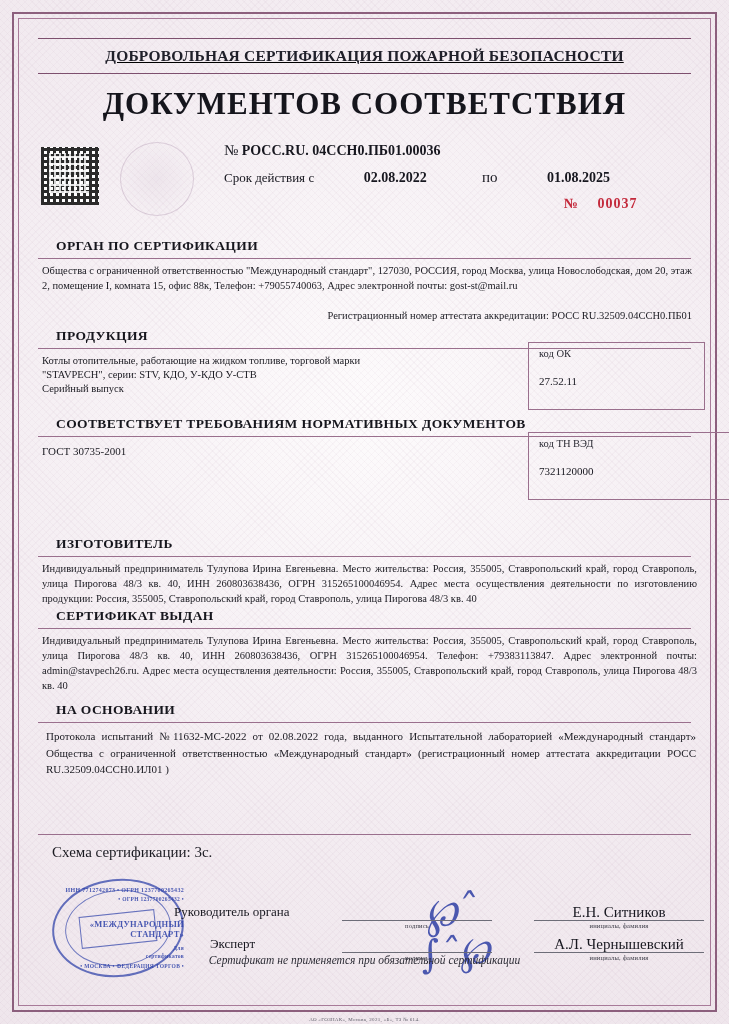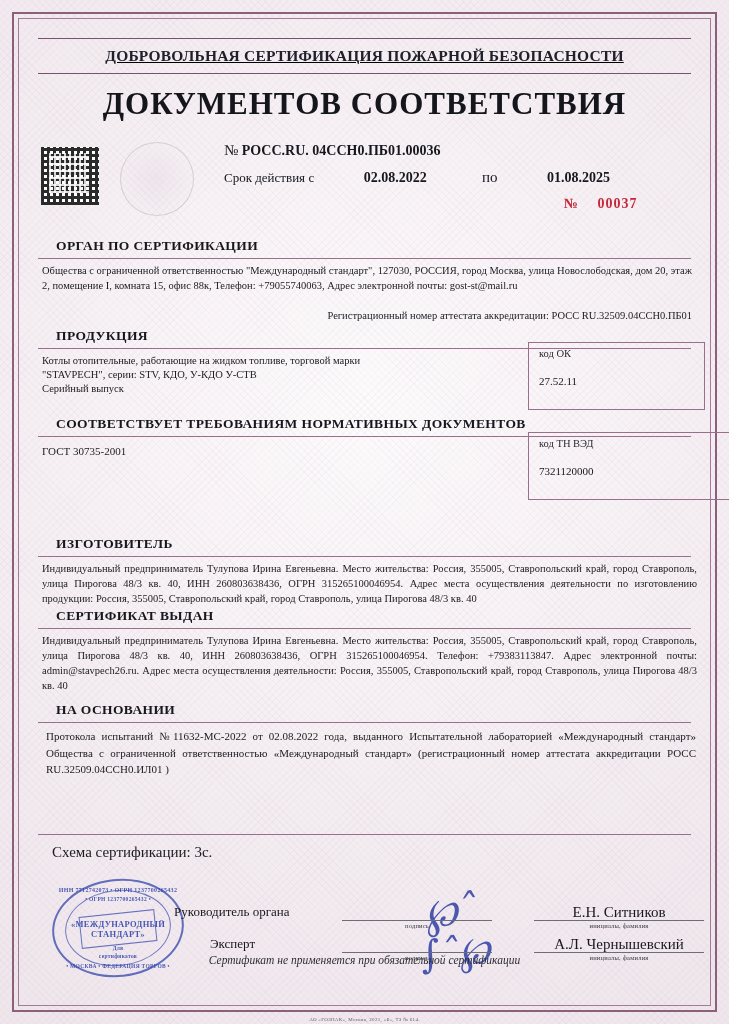--- a/index.html
+++ b/index.html
@@ -277,21 +277,21 @@
     top: 34px;
     right: 28px;
     height: 30px;
     border: 1px solid #2b3fa8;
     opacity: 0.7;
     transform: rotate(-6deg);
   }
   .stamp .t {
     position: absolute;
     width: 100%;
-    text-align: center;
+    text-align: right;
     font-size: 6px;
     color: #2b3fa8;
     font-weight: bold;
     letter-spacing: 0.3px;
     opacity: 0.85;
   }
   .stamp .t1 { top: 8px; }
   .stamp .t2 { top: 17px; font-size: 5.5px; }
   .stamp .tm { top: 40px; font-size: 8.5px; }
   .stamp .tm2 { top: 50px; font-size: 8.5px; }

